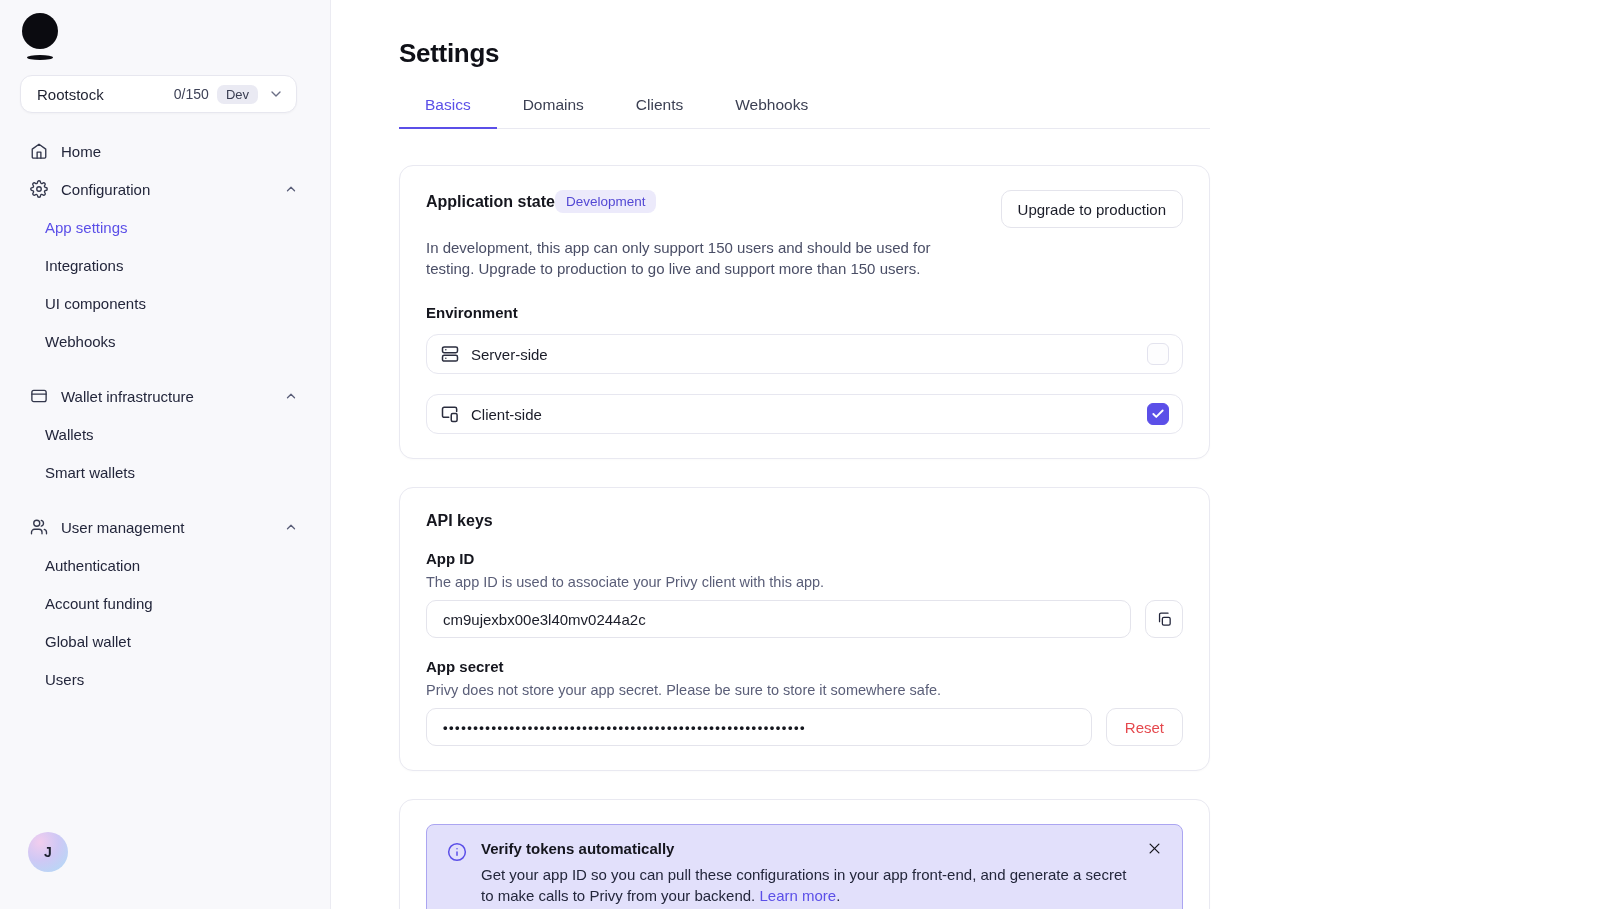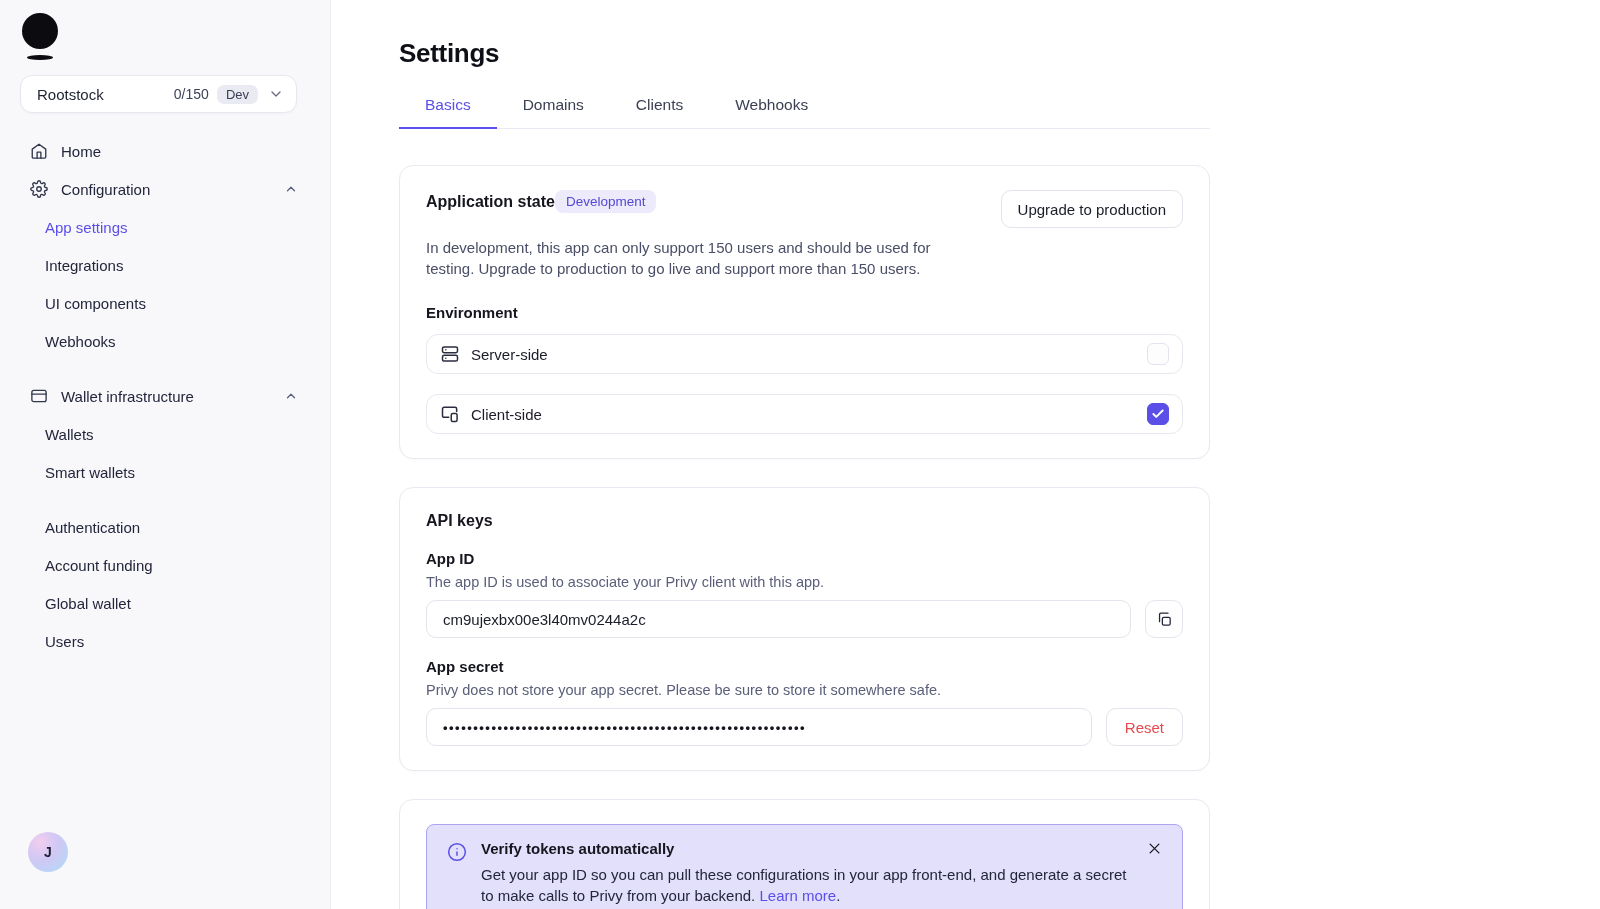--- a/index.html
+++ b/index.html
@@ -169,20 +169,36 @@
       <span class="chev">
         <svg width="14" height="14" viewBox="0 0 24 24" fill="none" stroke="currentColor" stroke-width="2.2" stroke-linecap="round" stroke-linejoin="round">
             <polyline points="6 15 12 9 18 15"></polyline>
           </svg>
       </span>
     </div>
     <div class="nav-sub">Wallets</div>
     <div class="nav-sub">Smart wallets</div>
 
     <div class="nav-gap"></div>
+    <div class="nav-row">
+      <span class="nicon">
+        <svg width="18" height="18" viewBox="0 0 24 24" fill="none" stroke="currentColor" stroke-width="1.8" stroke-linecap="round" stroke-linejoin="round">
+            <path d="M16 21v-2a4 4 0 0 0-4-4H6a4 4 0 0 0-4 4v2"></path>
+            <circle cx="9" cy="7" r="4"></circle>
+            <path d="M22 21v-2a4 4 0 0 0-3-3.87"></path>
+            <path d="M15 3.13a4 4 0 0 1 0 7.75"></path>
+          </svg>
+      </span>
+      <span>User management</span>
+      <span class="chev">
+        <svg width="14" height="14" viewBox="0 0 24 24" fill="none" stroke="currentColor" stroke-width="2.2" stroke-linecap="round" stroke-linejoin="round">
+            <polyline points="6 15 12 9 18 15"></polyline>
+          </svg>
+      </span>
+    </div>
     <div class="nav-sub">Authentication</div>
     <div class="nav-sub">Account funding</div>
     <div class="nav-sub">Global wallet</div>
     <div class="nav-sub">Users</div>
   </nav>
 
   <div class="avatar">J</div>
 </div>
 
 <div class="main">

